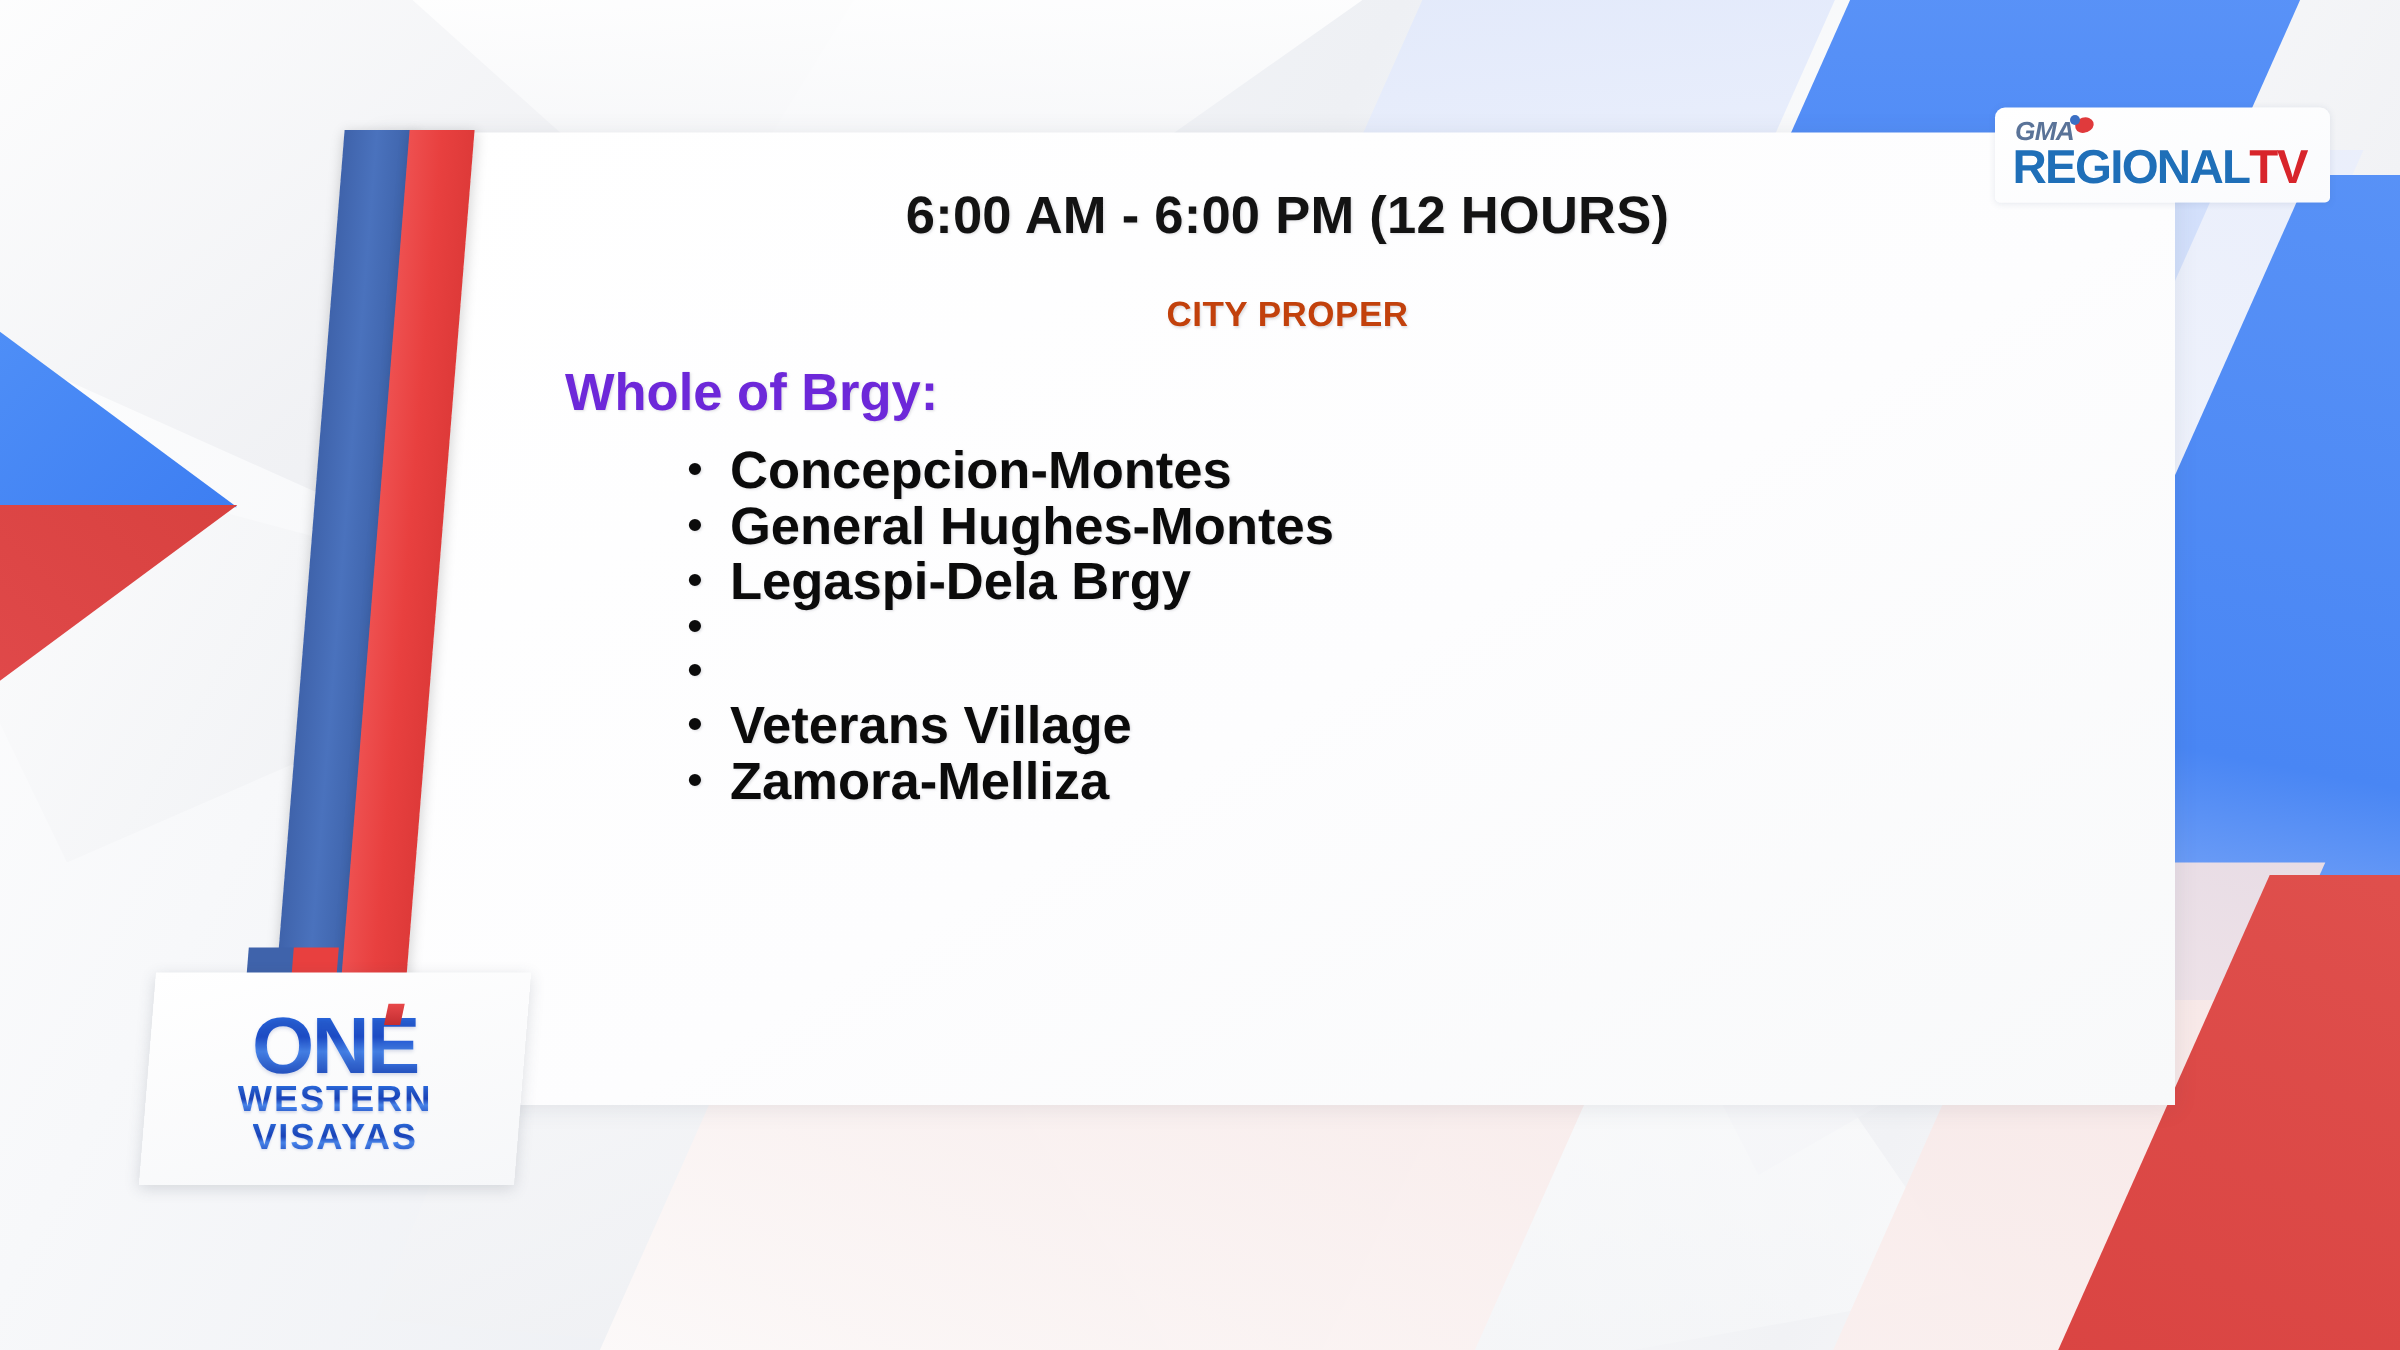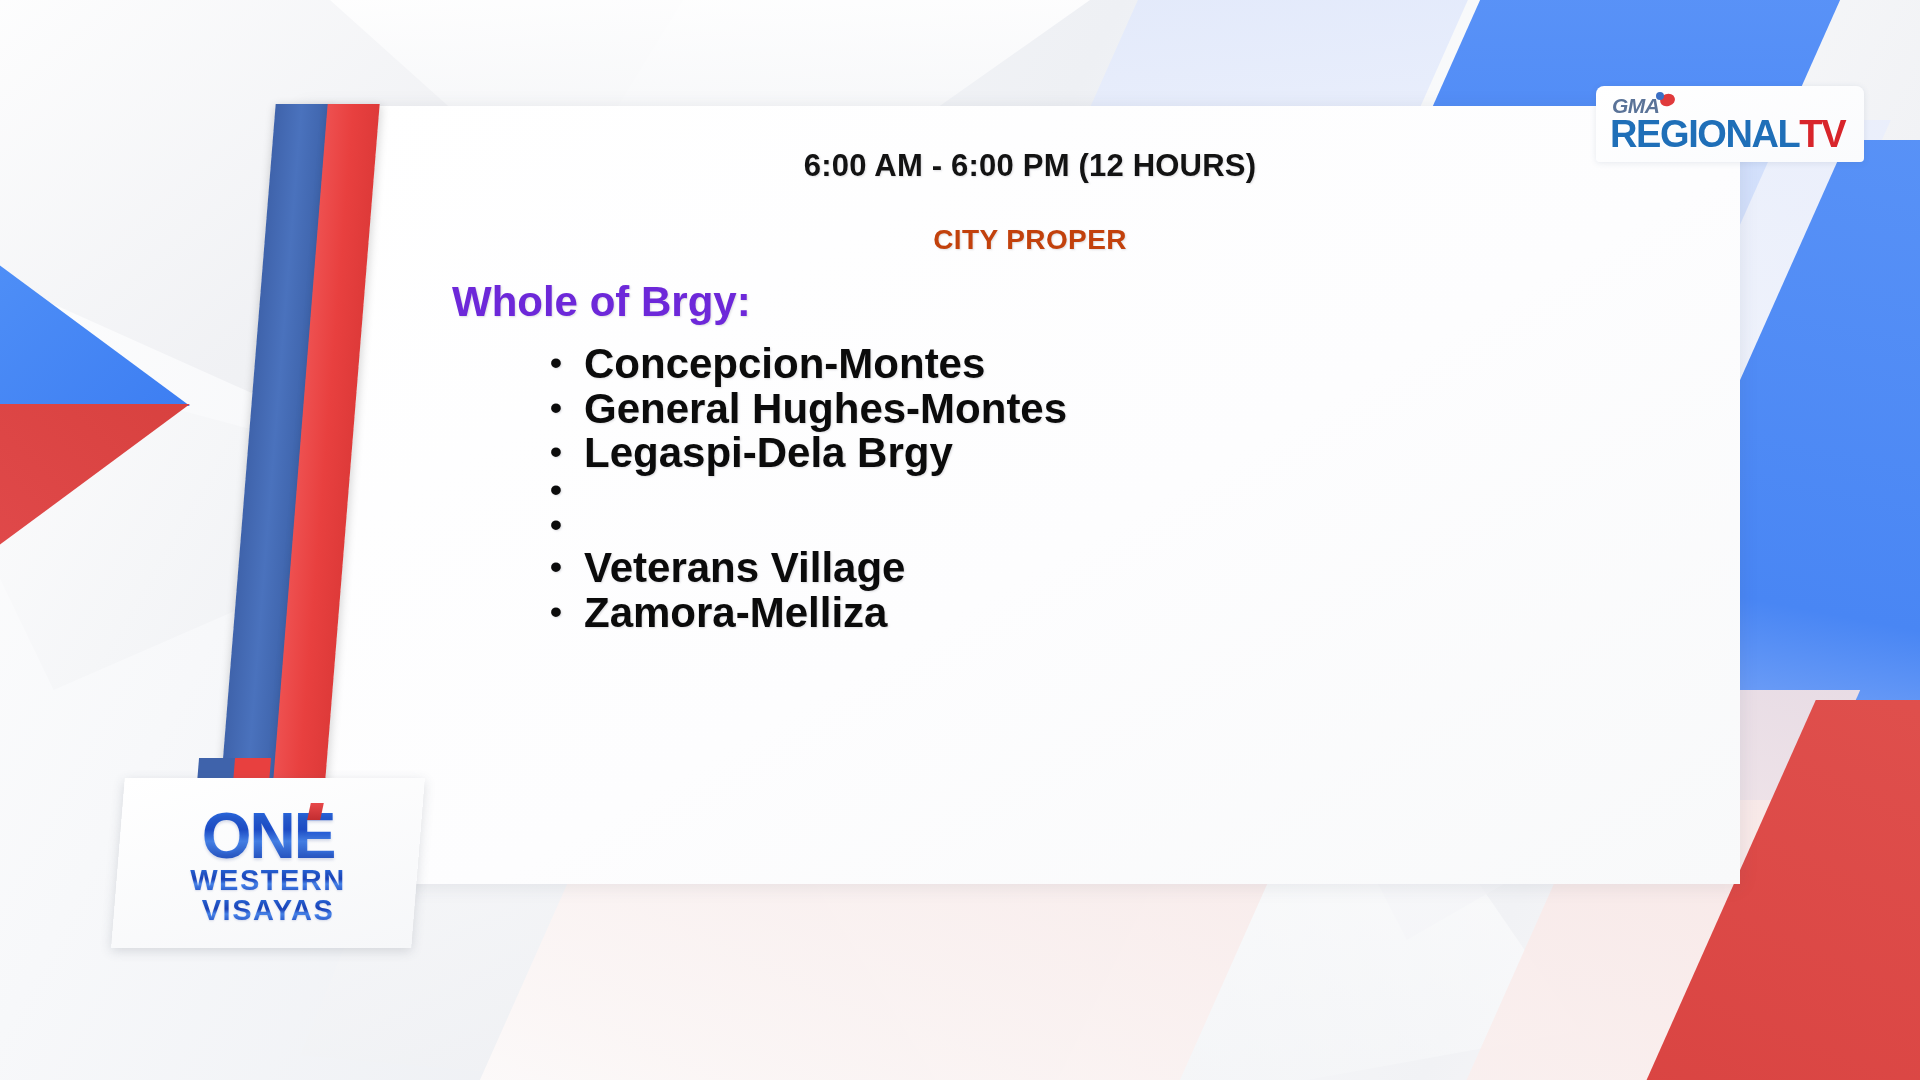--- a/index.html
+++ b/index.html
@@ -170,21 +170,21 @@
     letter-spacing:.5px;
     color:#0b0b0b;
     line-height:1.05;
     text-shadow:2px 2px 3px rgba(140,140,150,.35);
     font-family:"Liberation Sans", sans-serif;
   }
 
   .subtitle {
     text-align:center;
     margin-top:8px;
-    font-size:31px;
+    font-size:42px;
     font-weight:700;
     color:#131313;
     letter-spacing:.2px;
     text-shadow:1px 1px 2px rgba(150,150,160,.3);
   }
 
   .section-head {
     text-align:center;
     margin-top:40px;
     font-size:28px;

